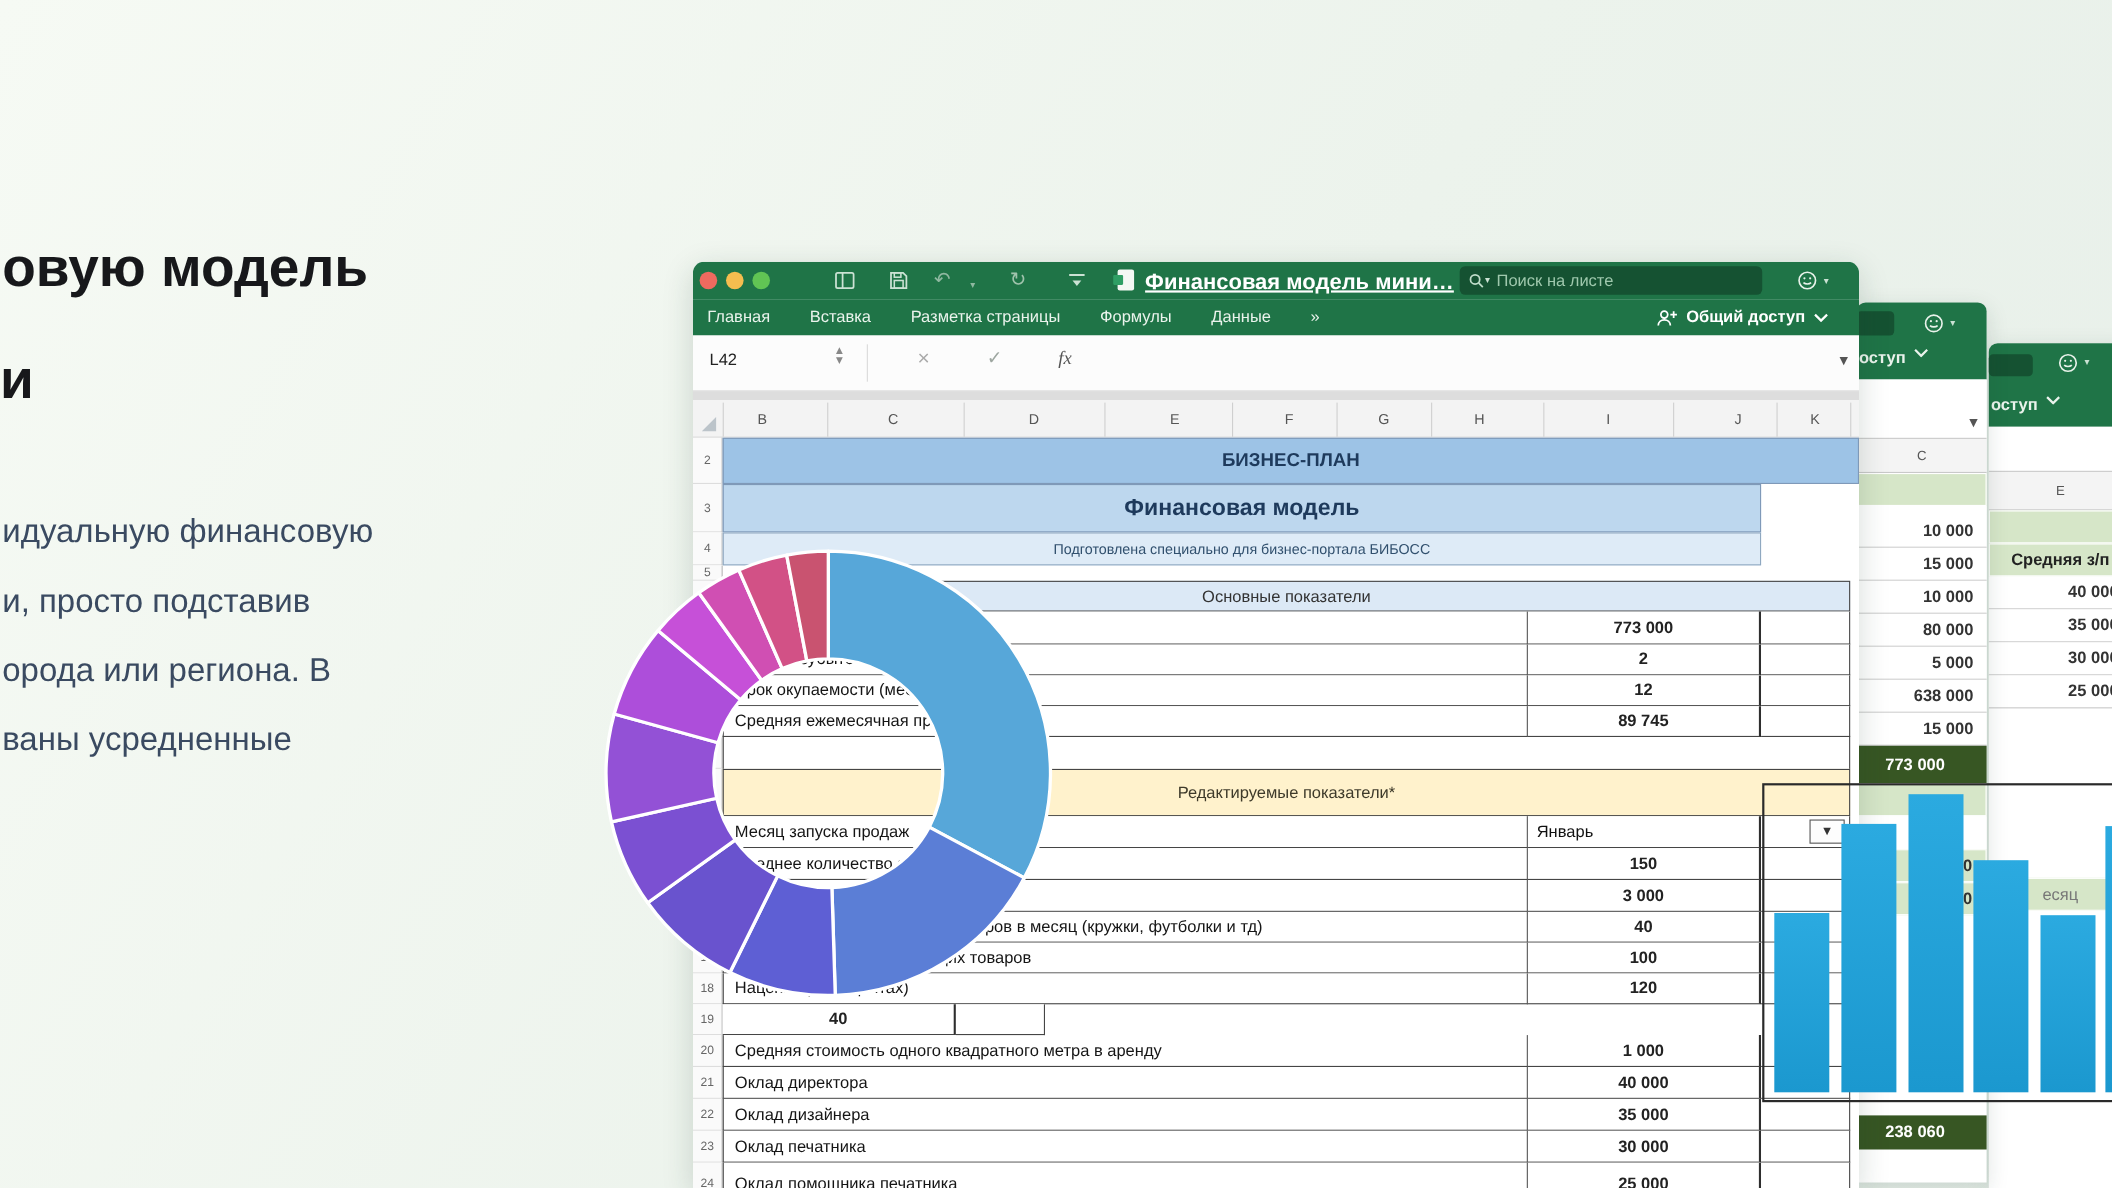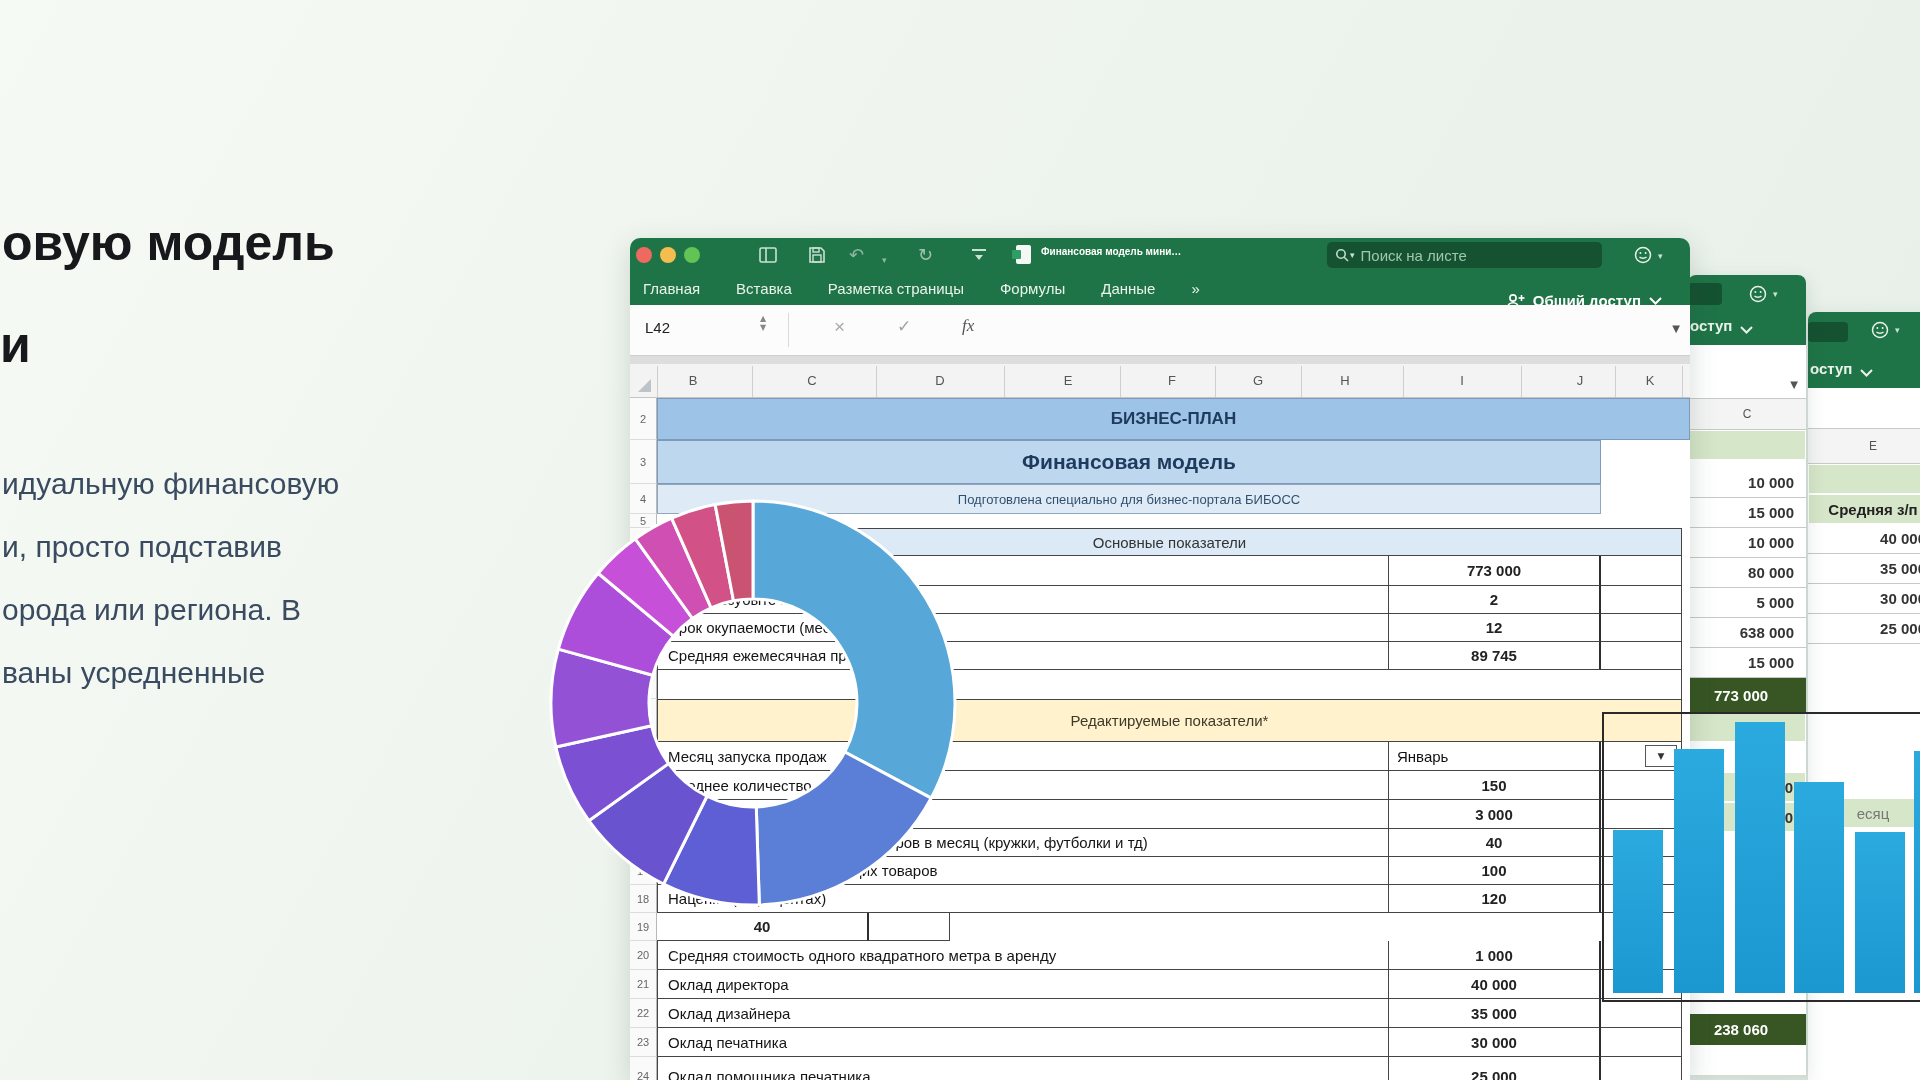--- a/index.html
+++ b/index.html
@@ -14,29 +14,29 @@
   
   .green{background:#1F7447;}
   .mainwin{position:absolute;left:630px;top:238px;width:1060px;height:842px;background:#fff;
            border-radius:10px 10px 0 0;overflow:hidden;z-index:4;box-shadow:0 8px 28px rgba(30,60,45,.18);}
   .titlebar{position:relative;height:34px;}
   .light{position:absolute;top:9px;width:16px;height:16px;border-radius:50%;}
   .l-red{left:6px;background:#EE6A5F;}
   .l-yellow{left:30px;background:#F5BD4F;}
   .l-green{left:54px;background:#61C454;}
   .tico{position:absolute;top:7px;color:#CBE2D4;font-family:"DejaVu Sans",sans-serif;font-size:18px;line-height:20px;}
-  .wintitle{position:absolute;left:411px;top:8px;color:#FFF;font-weight:bold;font-size:10px;white-space:nowrap;}
+  .wintitle{position:absolute;left:411px;top:8px;color:#FFF;font-weight:bold;font-size:20px;white-space:nowrap;text-decoration:underline;}
   .docico{position:absolute;left:386px;top:7px;width:15px;height:19px;background:#F4F8F4;border-radius:2px;}
   .docico:after{content:"";position:absolute;left:-4px;top:5px;width:9px;height:9px;background:#2F9E64;border-radius:1px;}
   .searchbox{position:absolute;left:697px;top:4px;width:275px;height:26px;background:#155232;border-radius:5px;
              display:flex;align-items:center;padding-left:8px;box-sizing:border-box;}
   .searchph{color:#9FC8AD;font-size:15px;margin-left:6px;}
   .menubar{position:relative;height:33px;display:flex;align-items:center;gap:36px;padding-left:13px;}
   .mtab{color:#EAF3EC;font-size:15px;white-space:nowrap;}
-  .sharewrap{position:absolute;right:28px;top:0;height:33px;display:flex;align-items:center;gap:8px;color:#FFF;margin-top:12px;}
+  .sharewrap{position:absolute;right:28px;top:0;height:33px;display:flex;align-items:center;gap:8px;color:#FFF;}
   .sharelbl{font-size:15px;font-weight:bold;}
   .fxbar{position:relative;height:50px;background:#FCFCFC;border-bottom:1px solid #CFCFCF;}
   .namebox{position:absolute;left:15px;top:14px;font-size:15px;color:#222;}
   .spinner{position:absolute;left:130px;top:9px;font-size:8px;color:#888;line-height:9px;text-align:center;
            font-family:"DejaVu Sans",sans-serif;}
   .fxsep{position:absolute;left:158px;top:8px;width:1px;height:34px;background:#DADADA;}
   .fxx{position:absolute;left:204px;top:11px;font-size:19px;color:#AAA;}
   .fxv{position:absolute;left:267px;top:11px;font-size:17px;color:#9DA6A0;font-family:"DejaVu Sans",sans-serif;}
   .fxfx{position:absolute;left:332px;top:11px;font-size:17px;color:#555;font-style:italic;font-family:"Liberation Serif",serif;}
   .fxcaret{position:absolute;right:10px;top:18px;font-size:10px;color:#555;font-family:"DejaVu Sans",sans-serif;}
@@ -67,21 +67,21 @@
   .c-value.c-drop{justify-content:flex-start;padding-left:8px;font-weight:normal;color:#111;}
   .c-extra{width:81px;border-right:1px solid #454545;border-bottom:1px solid #454545;background:#FFF;position:relative;}
   .ddbtn{position:absolute;right:4px;top:3px;bottom:3px;width:30px;border:1px solid #555;background:#FDFDFD;
          display:flex;align-items:center;justify-content:center;font-size:9px;color:#333;font-family:"DejaVu Sans",sans-serif;}
   
   .bwin{position:absolute;background:#FFF;}
   .win2{left:1688px;top:275px;width:118px;height:800px;border-radius:8px 8px 0 0;z-index:3;box-shadow:0 6px 20px rgba(30,60,45,.15);}
   .win3{left:1808px;top:312px;width:130px;height:768px;border-radius:8px 0 0 0;z-index:2;box-shadow:0 6px 20px rgba(30,60,45,.15);}
   .bw-green{position:relative;background:#1F7447;border-radius:inherit;}
   .bw-frag{position:absolute;background:#155232;border-radius:4px;}
-  .bw-share{position:absolute;color:#EAF3EC;font-size:15px;font-weight:bold;display:flex;align-items:flex-end;gap:8px;}
+  .bw-share{position:absolute;color:#EAF3EC;font-size:15px;font-weight:bold;display:flex;align-items:flex-start;gap:8px;}
   .bw-fx{position:relative;background:#FFF;border-bottom:1px solid #C9C9C9;}
   .bw-caret{position:absolute;right:8px;bottom:8px;font-size:10px;color:#555;font-family:"DejaVu Sans",sans-serif;}
   .bw-col{background:#F4F4F4;border-bottom:1px solid #C9C9C9;display:flex;align-items:center;justify-content:center;
           font-size:12px;color:#555;}
   .bw-cell{height:30px;box-sizing:border-box;display:flex;align-items:center;justify-content:flex-end;
            padding-right:12px;font-weight:bold;font-size:15px;color:#333;border-bottom:1px solid #C8C8C8;background:#FFF;}
   .bw-cell.greencell{background:#D6E6C8;border:1px solid #FFF;}
   .bw-cell.darkcell{background:#375623;color:#FFF;justify-content:center;height:34px;border-bottom:none;}
   .bw-spacer{background:#FFF;}
   .bw-abs{position:absolute;left:0;right:0;}

